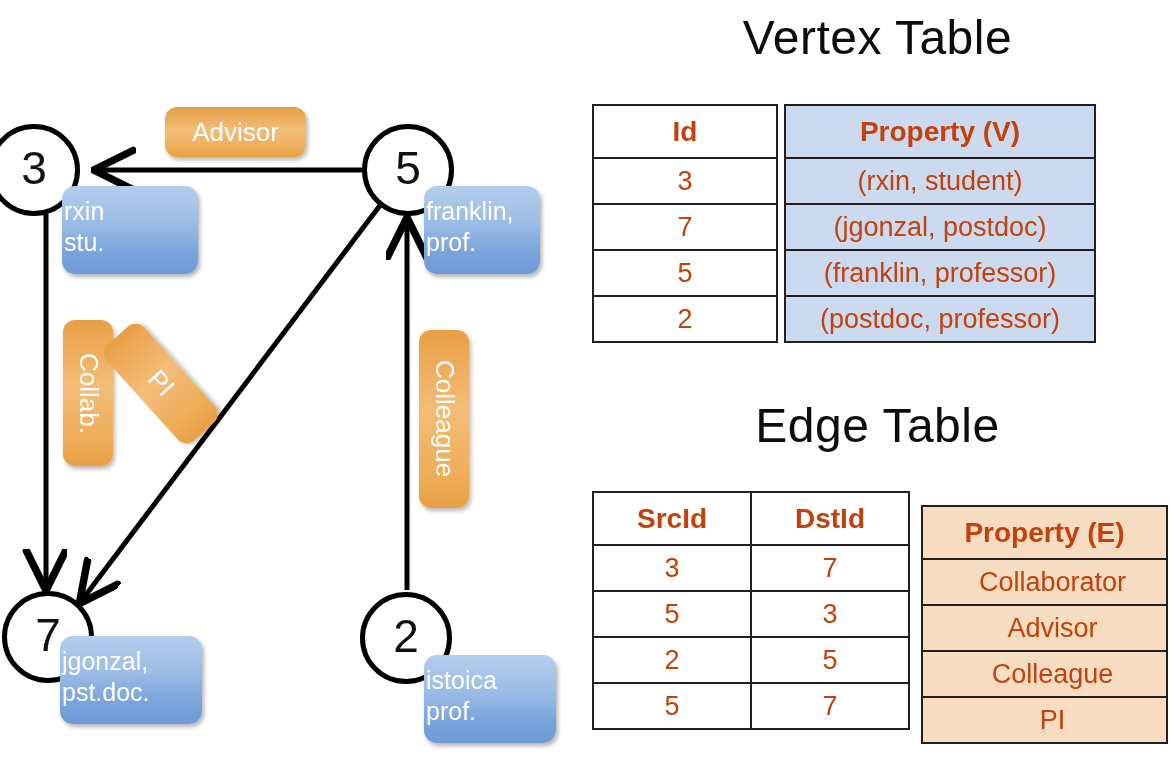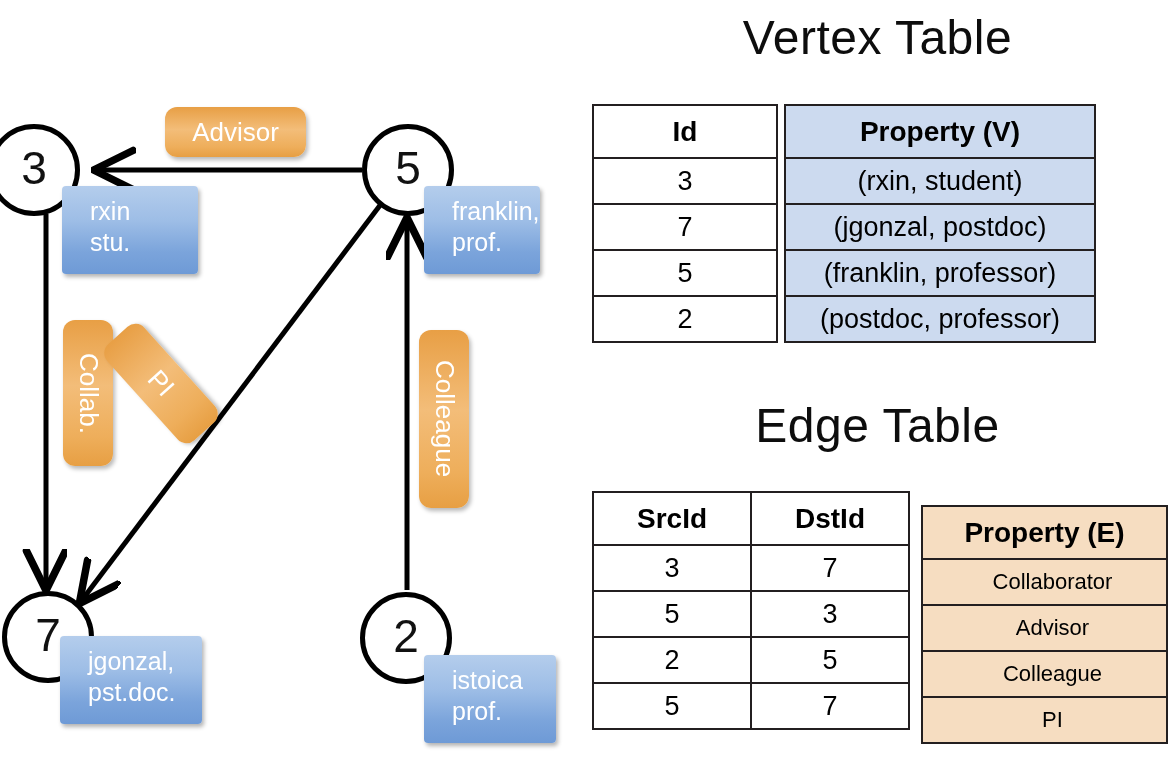--- a/index.html
+++ b/index.html
@@ -45,29 +45,29 @@
   }
   #node-3{left:-12px;top:124px;width:92px;height:92px;}
   #node-5{left:362px;top:124px;width:92px;height:92px;}
   #node-7{left:2px;top:591px;width:92px;height:92px;}
   #node-2{left:360px;top:592px;width:92px;height:92px;}
   .node-label{transform:translateY(-2px);}
 
   
   .prop-box{
     position:absolute;
-    border-radius:4px;
+    border-radius:13px;
     background:linear-gradient(to bottom,#b4cdec 0%,#9dbde6 40%,#7ba4db 75%,#6e9ad6 100%);
     box-shadow:2px 3px 4px rgba(0,0,0,.30);
     color:#fff;
     font-family:"Liberation Sans",sans-serif;
     font-weight:400;
     font-size:25px;
     line-height:1.25;
-    padding:10px 28px;
+    padding:10px 2px;
     box-sizing:border-box;
     z-index:4;
   }
   #vprop-rxin{left:62px;top:186px;width:136px;height:88px;}
   #vprop-franklin{left:424px;top:186px;width:116px;height:88px;}
   #vprop-jgonzal{left:60px;top:636px;width:142px;height:88px;}
   #vprop-istoica{left:424px;top:655px;width:132px;height:88px;}
 
   
   .edge-box{
@@ -100,41 +100,41 @@
     position:absolute;
     border-collapse:collapse;
     table-layout:fixed;
     font-family:"Liberation Sans",sans-serif;
   }
   .tbl td,.tbl th{
     border:2px solid #231f20;
     text-align:center;
     font-weight:400;
     font-size:27px;
-    color:#000000;
+    color:#c2410c;
     padding:0;
     height:46px;
     box-sizing:border-box;
     white-space:nowrap;
     overflow:hidden;
     margin-top:40px;
   }
   .tbl th{font-weight:700;font-size:28px;height:53px;}
 
   
   #vertex-id-table{left:592px;top:104px;width:186px;}
   #vertex-prop-table{left:784px;top:104px;width:312px;}
   #vertex-prop-table th,#vertex-prop-table td{background:#ccdaef;}
 
   
   #edge-ids-table{left:592px;top:491px;width:318px;}
   #edge-ids-table col{width:50%;}
   #edge-prop-table{left:921px;top:505px;width:247px;}
   #edge-prop-table th,#edge-prop-table td{background:#f6ddc1;}
-  #edge-prop-table td{font-size:22px;padding-left:16px;}
+  #edge-prop-table td{font-size:27px;padding-left:16px;}
 </style>
 </head>
 <body>
 
 <div id="stage">
 
   <div class="title" id="title-vertex-table">Vertex Table</div>
   <div class="title" id="title-edge-table">Edge Table</div>
 
   <div id="graph-canvas">

